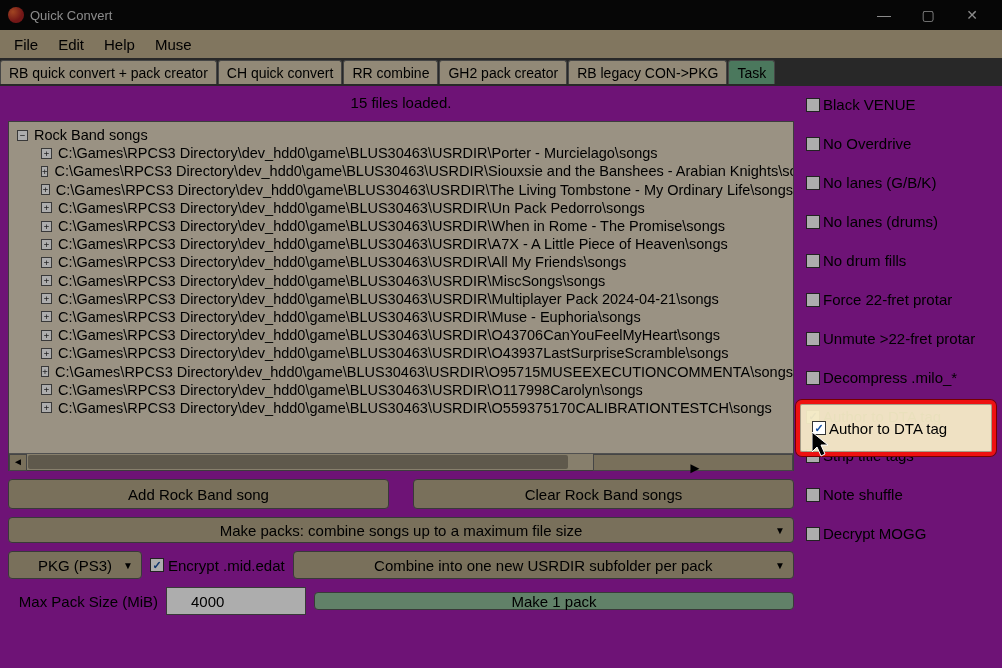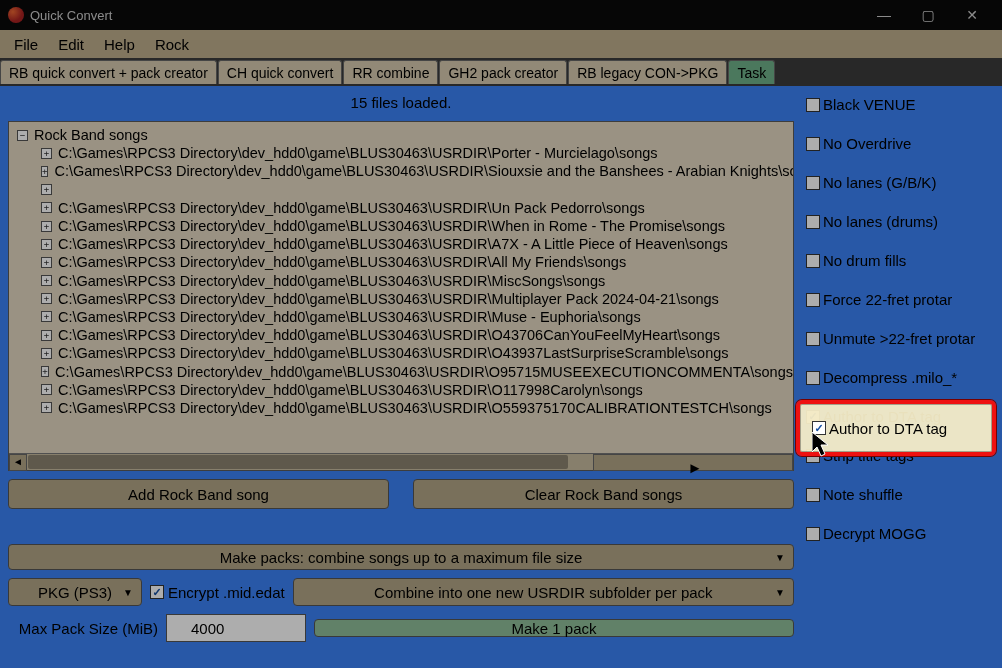--- a/index.html
+++ b/index.html
@@ -8,37 +8,37 @@
 .titlebar { height: 30px; background: #0a0a0a; display: flex; align-items: center; padding: 0 8px; color: #ccc; font-size: 13px; }
 .titlebar-icon { width: 16px; height: 16px; border-radius: 50%; background: radial-gradient(circle at 30% 30%, #e63, #a22 60%); margin-right: 6px; }
 .titlebar-spacer { flex: 1; }
 .win-btn { width: 44px; height: 30px; display: flex; align-items: center; justify-content: center; color: #ccc; font-size: 14px; }
 .overlay { position: absolute; inset: 0; background: rgba(0,0,0,0.32); pointer-events: none; z-index: 5; }
 .menubar { height: 28px; background: #beae8d; display: flex; align-items: center; padding: 0 4px; font-size: 15px; color: #000; }
 .menu-item { padding: 2px 10px; }
 .tabbar { height: 28px; background: #3c3c3c; display: flex; align-items: flex-start; padding-top: 2px; font-size: 14px; }
 .tab { padding: 3px 8px; border: 1px solid #666; border-bottom: none; margin-right: 1px; background: #d8cbb0; color: #000; border-radius: 3px 3px 0 0; height: 24px; display:flex; align-items:center;}
 .tab.active { background: #6fb28a; }
-.main { flex: 1; background: #3b82f6; display: flex; }
+.main { flex: 1; background: #a21caf; display: flex; }
 .left { flex: 1; display: flex; flex-direction: column; padding: 6px 8px 8px 8px; gap: 8px; }
 .status { text-align: center; font-size: 15px; color: #000; padding: 2px 0; }
 .tree-wrap { border: 1px solid #5a5a5a; background: #e3d8c2; height: 350px; position: relative; }
 .tree-scroll { position: absolute; inset: 0 0 17px 0; overflow: hidden; padding: 4px 0 0 8px; }
 .tree-root { font-size: 14.5px; color: #000; white-space: nowrap; }
 .tree-node { display: flex; align-items: center; height: 18.2px; }
 .tree-node.child { padding-left: 24px; }
 .expander { width: 11px; height: 11px; border: 1px solid #555; background: #fff; display: inline-flex; align-items: center; justify-content: center; font-size: 9px; line-height: 1; margin-right: 6px; color:#333; font-family: monospace; }
 .hscroll { position: absolute; left: 0; right: 0; bottom: 0; height: 17px; background: #c8bca0; border-top: 1px solid #777; }
 .hscroll-btn { position: absolute; top: 0; width: 17px; height: 17px; background: #b3a687; border: 1px solid #666; font-size:10px; display:flex;align-items:center;justify-content:center;}
 .hscroll-btn.left { left: 0; } .hscroll-btn.right { right: 0; }
 .hscroll-track { position: absolute; left: 17px; right: 17px; top: 0; bottom: 0; }
 .hscroll-thumb { position: absolute; top: 1px; bottom: 1px; left: 2px; width: 540px; background: #8c8470; border-radius: 2px; }
 .btn-row { display: flex; gap: 24px; }
 .btn { flex: 1; height: 30px; background: #b3a687; border: 1px solid #555; border-radius: 4px; font-size: 15px; color: #000; display: flex; align-items: center; justify-content: center; }
-.btn-wide { width: 100%; height: 26px; background: #b3a687; border: 1px solid #555; border-radius: 4px; font-size: 15px; display:flex; align-items:center; justify-content:center; position: relative; margin-top: 27px; }
+.btn-wide { width: 100%; height: 26px; background: #b3a687; border: 1px solid #555; border-radius: 4px; font-size: 15px; display:flex; align-items:center; justify-content:center; position: relative; }
 .dropdown-arrow { position: absolute; right: 8px; font-size: 10px; }
 .row { display: flex; gap: 8px; align-items: center; }
 .select { width: 134px; height: 28px; background: #b3a687; border: 1px solid #555; border-radius: 4px; display: flex; align-items: center; justify-content: center; font-size: 15px; position: relative; }
 .select .dropdown-arrow { right: 8px; }
 .checkbox { width: 14px; height: 14px; background: #fff; border: 1px solid #333; display: inline-flex; align-items: center; justify-content: center; font-size: 11px; color: #1850a0; font-weight: bold; }
 .check-label { font-size: 15px; display: flex; align-items: center; gap: 4px; }
 .select-long { flex: 1; height: 28px; background: #b3a687; border: 1px solid #555; border-radius: 4px; display:flex;align-items:center;justify-content:center; font-size:15px; position:relative;}
 .label-right { font-size: 15px; }
 .num-input { width: 140px; height: 28px; background: #fff; border: 1px solid #555; padding: 0 24px; font-size: 15px; display:flex;align-items:center;}
 .green-btn { flex: 1; height: 18px; background: #8fbf9a; border: 1px solid #555; border-radius: 4px; font-size: 15px; display:flex;align-items:center;justify-content:center;}
@@ -58,21 +58,21 @@
     <div class="titlebar-spacer"></div>
     <div class="win-btn">—</div>
     <div class="win-btn">▢</div>
     <div class="win-btn">✕</div>
   </div>
 
   <div class="menubar">
     <div class="menu-item">File</div>
     <div class="menu-item">Edit</div>
     <div class="menu-item">Help</div>
-    <div class="menu-item">Rock</div>
+    <div class="menu-item">Muse</div>
   </div>
 
   <div class="tabbar">
     <div class="tab">RB quick convert + pack creator</div>
     <div class="tab">CH quick convert</div>
     <div class="tab">RR combine</div>
     <div class="tab">GH2 pack creator</div>
     <div class="tab">RB legacy CON-&gt;PKG</div>
     <div class="tab active">Task</div>
   </div>
@@ -92,20 +92,21 @@
                 <div class="tree-node child">
                   <span class="expander">+</span>
                   <span>C:\Games\RPCS3 Directory\dev_hdd0\game\BLUS30463\USRDIR\Porter - Murcielago\songs</span>
                 </div>
                 <div class="tree-node child">
                   <span class="expander">+</span>
                   <span>C:\Games\RPCS3 Directory\dev_hdd0\game\BLUS30463\USRDIR\Siouxsie and the Banshees - Arabian Knights\son</span>
                 </div>
                 <div class="tree-node child">
                   <span class="expander">+</span>
+                  <span>C:\Games\RPCS3 Directory\dev_hdd0\game\BLUS30463\USRDIR\The Living Tombstone - My Ordinary Life\songs</span>
                 </div>
                 <div class="tree-node child">
                   <span class="expander">+</span>
                   <span>C:\Games\RPCS3 Directory\dev_hdd0\game\BLUS30463\USRDIR\Un Pack Pedorro\songs</span>
                 </div>
                 <div class="tree-node child">
                   <span class="expander">+</span>
                   <span>C:\Games\RPCS3 Directory\dev_hdd0\game\BLUS30463\USRDIR\When in Rome - The Promise\songs</span>
                 </div>
                 <div class="tree-node child">

